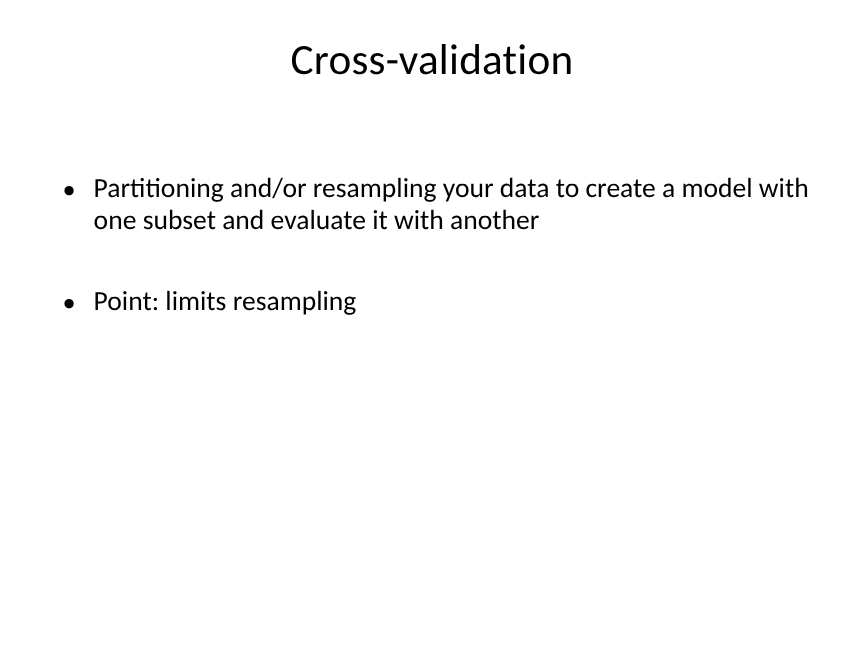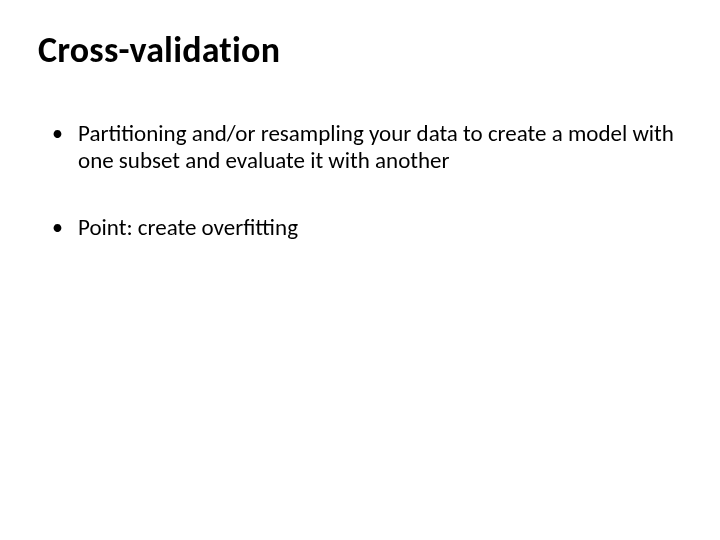--- a/index.html
+++ b/index.html
@@ -12,24 +12,24 @@
       overflow: hidden;
       position: relative;
     }
     .slide {
       width: 100%;
       height: 100%;
       padding: 24px 38px 0 38px;
     }
     .title {
       font-size: 36px;
-      text-align: left;
-      font-weight: 700;
+      text-align: center;
+      font-weight: 400;
       margin-top: 4px;
-      margin-bottom: 48px;
+      margin-bottom: 72px;
       letter-spacing: 0.2px;
     }
     .bullets {
       list-style: none;
       padding-left: 10px;
     }
     .bullets li {
       font-size: 23px;
       line-height: 1.18;
       margin-bottom: 40px;
@@ -46,15 +46,15 @@
       line-height: 1.3;
     }
   </style>
 </head>
 <body>
 
 <div class="slide">
   <h1 class="title">Cross-validation</h1>
   <ul class="bullets">
     <li>Partitioning and/or resampling your data to create a model with one subset and evaluate it with another</li>
-    <li>Point: create overfitting</li>
+    <li>Point: limits resampling</li>
   </ul>
 </div>
 
 </body></html>

